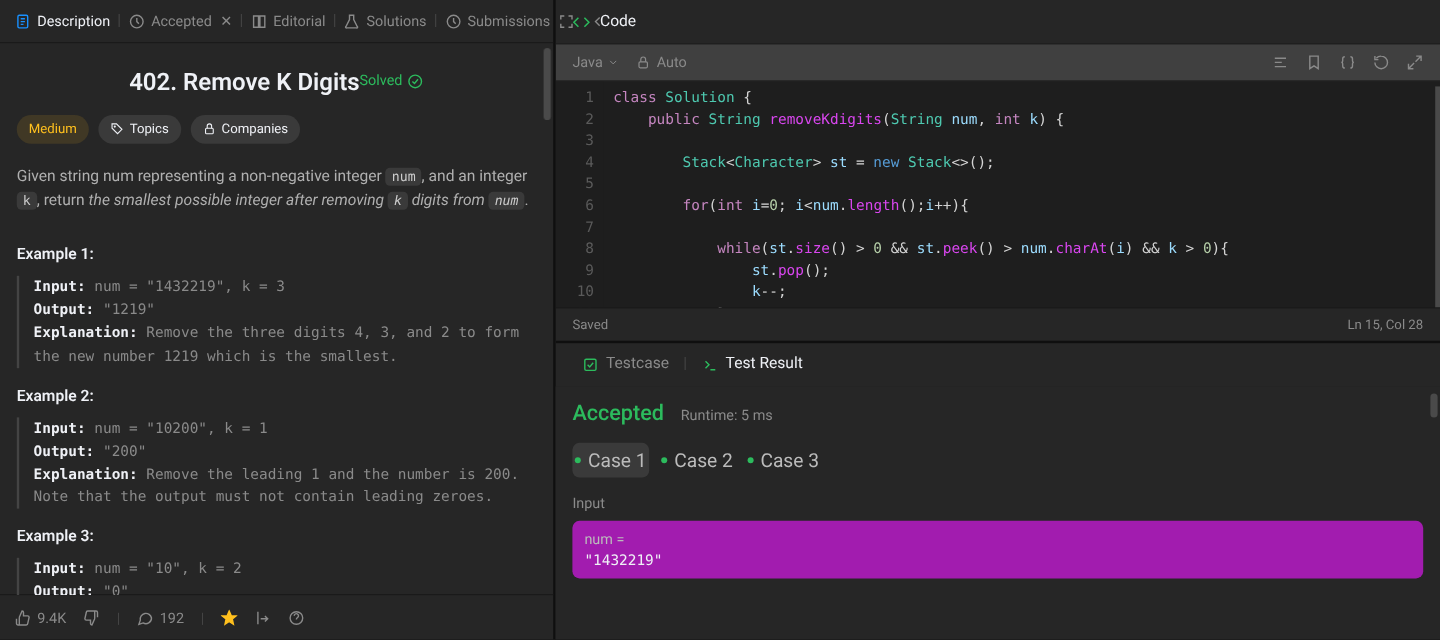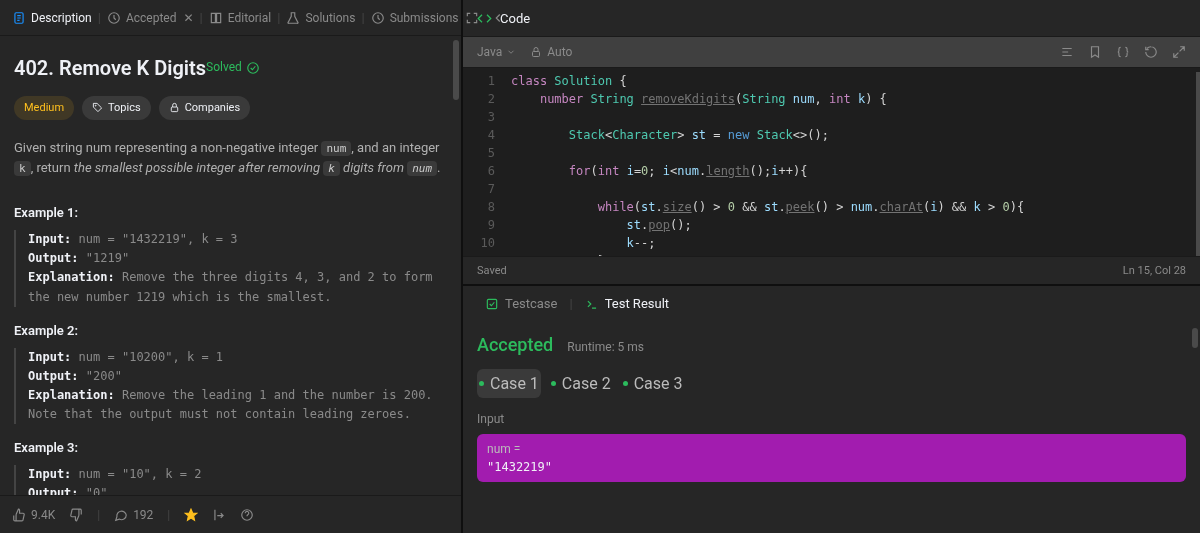--- a/index.html
+++ b/index.html
@@ -56,21 +56,21 @@
 .problem-content {
   flex: 1;
   padding: 16px 14px;
   overflow-y: auto;
   font-size: 13px;
   line-height: 1.6;
 }
 .problem-title-row {
   display: flex;
   align-items: center;
-  justify-content: flex-start;
+  justify-content: center;
 }
 .problem-title {
   font-size: 20px;
   font-weight: 600;
   color: #eff1f6;
 }
 .solved {
   color: #2cbb5d;
   font-size: 12px;
   display: flex;
@@ -198,21 +198,21 @@
 }
 .code-area {
   flex: 1;
   padding: 4px 8px;
   color: #d4d4d4;
   white-space: pre;
   position: relative;
 }
 .hl-key { color: #c586c0; }
 .hl-type { color: #4ec9b0; }
-.hl-fn { color: #737373; text-decoration: underline; }
+.hl-fn { color: #d946ef; }
 .hl-num { color: #b5cea8; }
 .hl-id { color: #9cdcfe; }
 .hl-new { color: #569cd6; }
 .cursor-line {
   position: absolute;
   right: 0;
   top: 4px;
   width: 4px;
   height: 252px;
   background: #4a4a4a;
@@ -491,21 +491,21 @@
         </svg>
       <svg viewBox="0 0 24 24" fill="none" stroke="currentColor" stroke-width="2">
           <path d="M14 3h7v7M10 21H3v-7M21 3l-8 8M3 21l8-8"></path>
         </svg>
     </div>
   </div>
 
   <div class="editor">
     <div class="gutter">1<br>2<br>3<br>4<br>5<br>6<br>7<br>8<br>9<br>10<br>11<br>12<br>13<br>14<br>15<br>16<br>17<br>18</div>
     <div class="code-area"><span class="hl-key">class</span> <span class="hl-type">Solution</span> {
-    <span class="hl-key">number</span> <span class="hl-type">String</span> <span class="hl-fn">removeKdigits</span>(<span class="hl-type">String</span> <span class="hl-id">num</span>, <span class="hl-key">int</span> <span class="hl-id">k</span>) {
+    <span class="hl-key">public</span> <span class="hl-type">String</span> <span class="hl-fn">removeKdigits</span>(<span class="hl-type">String</span> <span class="hl-id">num</span>, <span class="hl-key">int</span> <span class="hl-id">k</span>) {
 
         <span class="hl-type">Stack</span>&lt;<span class="hl-type">Character</span>&gt; <span class="hl-id">st</span> = <span class="hl-new">new</span> <span class="hl-type">Stack</span>&lt;&gt;();
 
         <span class="hl-key">for</span>(<span class="hl-key">int</span> <span class="hl-id">i</span>=<span class="hl-num">0</span>; <span class="hl-id">i</span>&lt;<span class="hl-id">num</span>.<span class="hl-fn">length</span>();<span class="hl-id">i</span>++){
 
             <span class="hl-key">while</span>(<span class="hl-id">st</span>.<span class="hl-fn">size</span>() &gt; <span class="hl-num">0</span> &amp;&amp; <span class="hl-id">st</span>.<span class="hl-fn">peek</span>() &gt; <span class="hl-id">num</span>.<span class="hl-fn">charAt</span>(<span class="hl-id">i</span>) &amp;&amp; <span class="hl-id">k</span> &gt; <span class="hl-num">0</span>){
                 <span class="hl-id">st</span>.<span class="hl-fn">pop</span>();
                 <span class="hl-id">k</span>--;
             }
             .(.());

